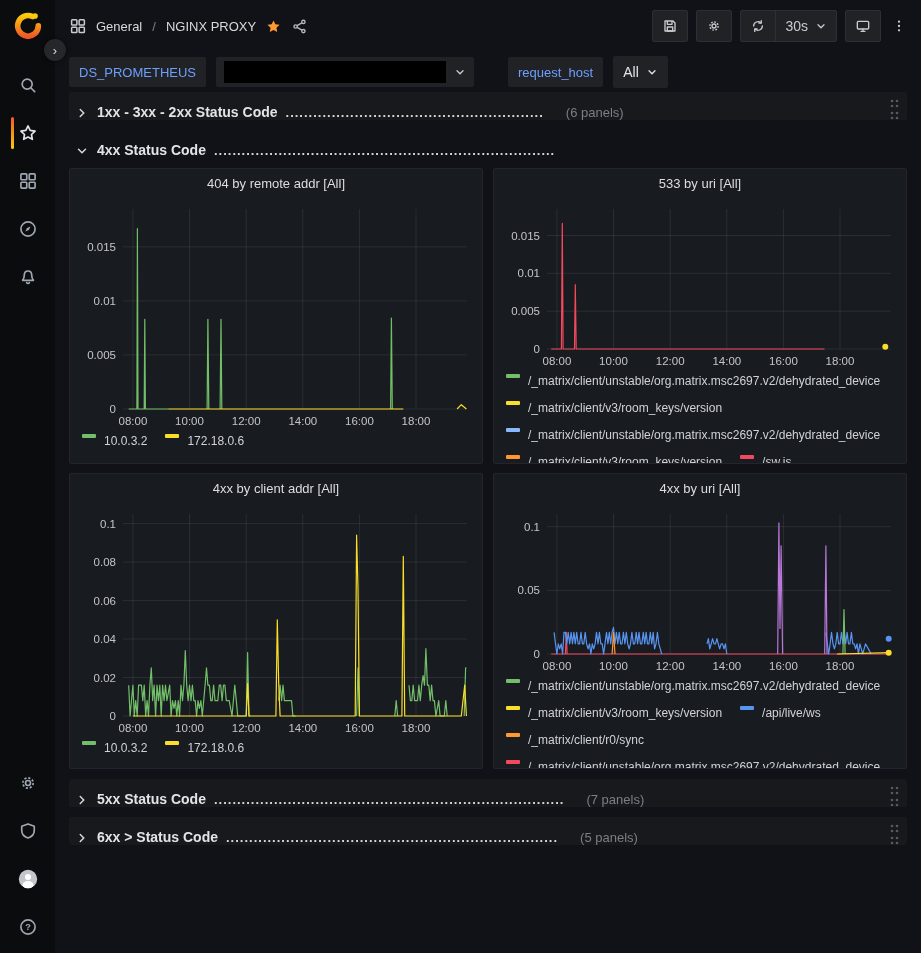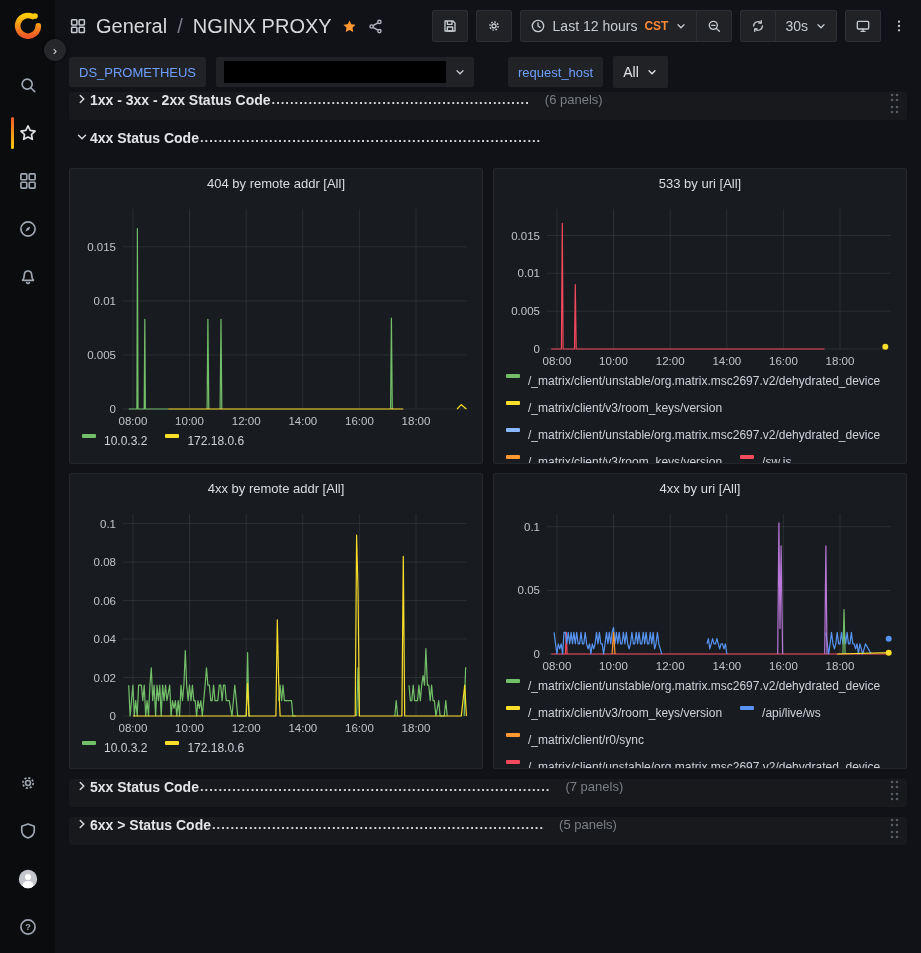--- a/index.html
+++ b/index.html
@@ -12,21 +12,21 @@
   .side-menu{margin-top:22px;display:flex;flex-direction:column;align-items:center;width:100%}
   .side-item{width:55px;height:48px;display:flex;align-items:center;justify-content:center;color:#9fa7b3;position:relative;cursor:pointer}
   .side-item svg{width:20px;height:20px}
   .side-item.active{color:#e3e4e8}
   .side-item.active::before{content:"";position:absolute;left:11px;top:8px;width:3px;height:32px;border-radius:2px;background:linear-gradient(#f05a28,#fbca0a)}
   .side-bottom{margin-top:auto;display:flex;flex-direction:column;align-items:center;width:100%;padding-bottom:2px}
   .expand-btn{position:absolute;left:44px;top:39px;width:22px;height:22px;border-radius:50%;background:#26272b;color:#d8d9da;display:flex;align-items:center;justify-content:center;font-size:13px;z-index:9;box-shadow:0 0 4px rgba(0,0,0,.6);cursor:pointer}
   
   .main{margin-left:55px}
   .topbar{height:52px;display:flex;align-items:center;padding:0 12px 0 14px}
-  .crumb{display:flex;align-items:center;gap:9px;font-size:20px;color:#d8d9da}
+  .crumb{display:flex;align-items:center;gap:9px;font-size:13px;color:#d8d9da}
   .crumb .sep{color:#7b7f85;padding:0 1px}
   .crumb svg{width:18px;height:18px;color:#c7ccd1}
   .crumb .star-fav svg{width:17px;height:17px;color:#ff9830}
   .crumb .share svg{width:17px;height:17px;color:#b4b7bd}
   .top-actions{margin-left:auto;display:flex;align-items:center;gap:8px}
   .btn{height:32px;background:#202226;border:1px solid #2c3036;border-radius:2px;display:flex;align-items:center;gap:7px;padding:0 9px;color:#c7ccd1;font-size:14px;cursor:pointer}
   .btn svg{width:16px;height:16px}
   .btn .caret svg{width:12px;height:12px}
   .btn-group{display:flex;align-items:stretch;background:#202226;border:1px solid #2c3036;border-radius:2px}
   .btn-group .btn{border:none;background:transparent;height:30px}
@@ -38,21 +38,21 @@
   .submenu{height:40px;display:flex;align-items:center;padding:0 14px;gap:10px}
   .var-label{height:30px;display:flex;align-items:center;padding:0 10px;background:#202226;border-radius:2px;color:#6e9fff;font-size:13px;font-weight:500}
   .var-value{height:30px;width:258px;display:flex;align-items:center;background:#202226;border-radius:2px;padding:0 8px;cursor:pointer}
   .redacted{flex:1;height:22px;background:#000}
   .var-value .caret{margin-left:8px;color:#c7ccd1}
   .caret svg{width:12px;height:12px}
   .var-all{height:30px;display:flex;align-items:center;gap:7px;padding:16px 10px;background:#202226;border-radius:2px;color:#e3e4e8;font-size:14px;cursor:pointer}
   .vgap{width:14px}
   
   .dash{padding:0 14px}
-  .rowhdr{height:28px;display:flex;align-items:flex-start;gap:1px;padding:0 8px 0 6px;margin-bottom:10px;background:#17191d;border-radius:2px;cursor:pointer}
+  .rowhdr{height:28px;display:flex;align-items:flex-end;gap:8px;padding:0 8px 0 6px;margin-bottom:10px;background:#17191d;border-radius:2px;cursor:pointer}
   .rowhdr.open{background:transparent}
   .rowhdr .chev{color:#d8d9da;display:flex}
   .rowhdr .chev svg{width:14px;height:14px}
   .row-title{font-size:14px;font-weight:700;color:#e3e4e8;white-space:nowrap}
   .row-dots{font-size:13px;font-weight:700;color:#d8d9da;letter-spacing:1px;white-space:nowrap;overflow:hidden}
   .row-count{font-size:13px;color:#7b7f85;margin-left:14px;white-space:nowrap}
   .row-handle{margin-left:auto;color:#565a61;cursor:grab}
   .grid2{display:grid;grid-template-columns:1fr 1fr;gap:9px 10px;margin-bottom:10px}
   .panel{height:296px;background:#181b1f;border:1px solid #23252b;border-radius:2px;overflow:hidden;display:flex;flex-direction:column}
   .panel-title{height:30px;line-height:30px;text-align:center;font-size:13px;font-weight:500;color:#dcdde2;cursor:pointer;white-space:nowrap;overflow:hidden}
@@ -206,46 +206,20 @@
             </svg>
           </span>
       </div>
       <div class="btn">
         <span>
             <svg viewBox="0 0 24 24" fill="none" stroke="currentColor" stroke-width="2">
               <circle cx="12" cy="12" r="3"></circle>
               <circle cx="12" cy="12" r="6.2" stroke-dasharray="2.6 2.2"></circle>
             </svg>
           </span>
-      </div>
-      <div class="btn-group">
-        <div class="btn">
-          <span>
-              <svg viewBox="0 0 24 24" fill="none" stroke="currentColor" stroke-width="2" stroke-linecap="round">
-                <circle cx="12" cy="12" r="8.5"></circle>
-                <path d="M12 7.5V12l3 2"></path>
-              </svg>
-            </span>
-          <span>Last 12 hours</span>
-          <span class="tz">CST</span>
-          <span class="caret">
-              <svg viewBox="0 0 24 24" fill="none" stroke="currentColor" stroke-width="2.5" stroke-linecap="round">
-                <path d="M6 9.5l6 6 6-6"></path>
-              </svg>
-            </span>
-        </div>
-        <div class="divider"></div>
-        <div class="btn">
-          <span>
-              <svg viewBox="0 0 24 24" fill="none" stroke="currentColor" stroke-width="2" stroke-linecap="round">
-                <circle cx="11" cy="11" r="6"></circle>
-                <path d="M8.5 11h5M15.6 15.6L20 20"></path>
-              </svg>
-            </span>
-        </div>
       </div>
       <div class="btn-group">
         <div class="btn">
           <span>
               <svg viewBox="0 0 24 24" fill="none" stroke="currentColor" stroke-width="2" stroke-linecap="round" stroke-linejoin="round">
                 <path d="M5.5 12a6.5 6.5 0 0 1 11-4.7"></path>
                 <path d="M16.9 3.9v3.6h-3.6"></path>
                 <path d="M18.5 12a6.5 6.5 0 0 1-11 4.7"></path>
                 <path d="M7.1 20.1v-3.6h3.6"></path>
               </svg>
@@ -427,21 +401,21 @@
               <span class="sw" style="background: rgb(255, 152, 48);"></span>
               <span class="lg-label">/_matrix/client/v3/room_keys/version</span>
             </div>
             <div class="lg-item">
               <span class="sw" style="background: rgb(242, 73, 92);"></span>
               <span class="lg-label">/sw.js</span>
             </div>
           </div>
       </section>
       <section class="panel">
-        <div class="panel-title">4xx by remote addr [All]</div>
+        <div class="panel-title">4xx by client addr [All]</div>
         <div class="chart-wrap">
             <svg width="398" height="232">
               <line class="grid-line" x1="55.9" y1="10" x2="55.9" y2="212"></line>
               <text class="tick" x="55.9" y="228" text-anchor="middle">08:00</text>
               <line class="grid-line" x1="112.5" y1="10" x2="112.5" y2="212"></line>
               <text class="tick" x="112.5" y="228" text-anchor="middle">10:00</text>
               <line class="grid-line" x1="169.2" y1="10" x2="169.2" y2="212"></line>
               <text class="tick" x="169.2" y="228" text-anchor="middle">12:00</text>
               <line class="grid-line" x1="225.8" y1="10" x2="225.8" y2="212"></line>
               <text class="tick" x="225.8" y="228" text-anchor="middle">14:00</text>

